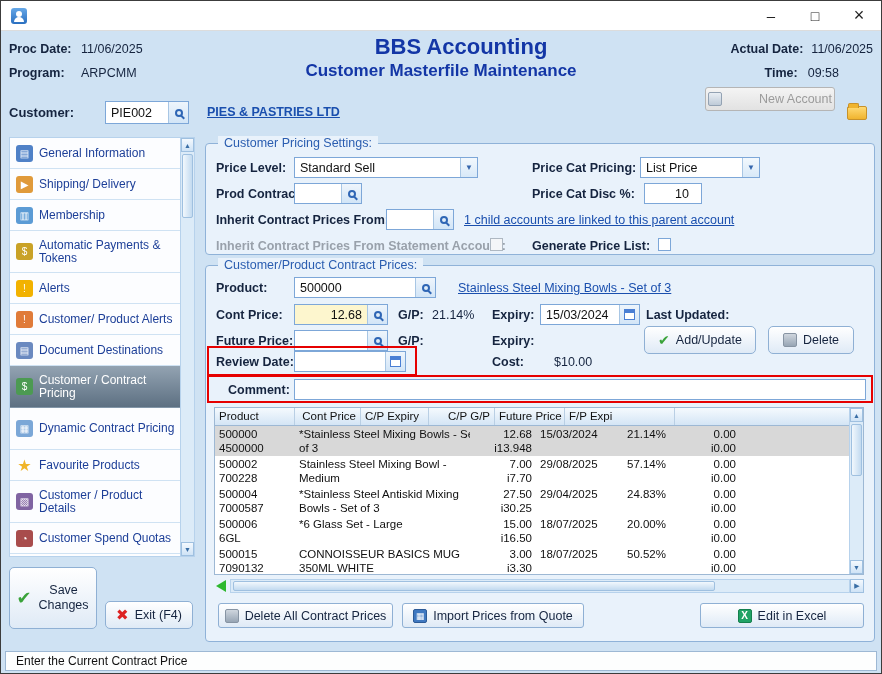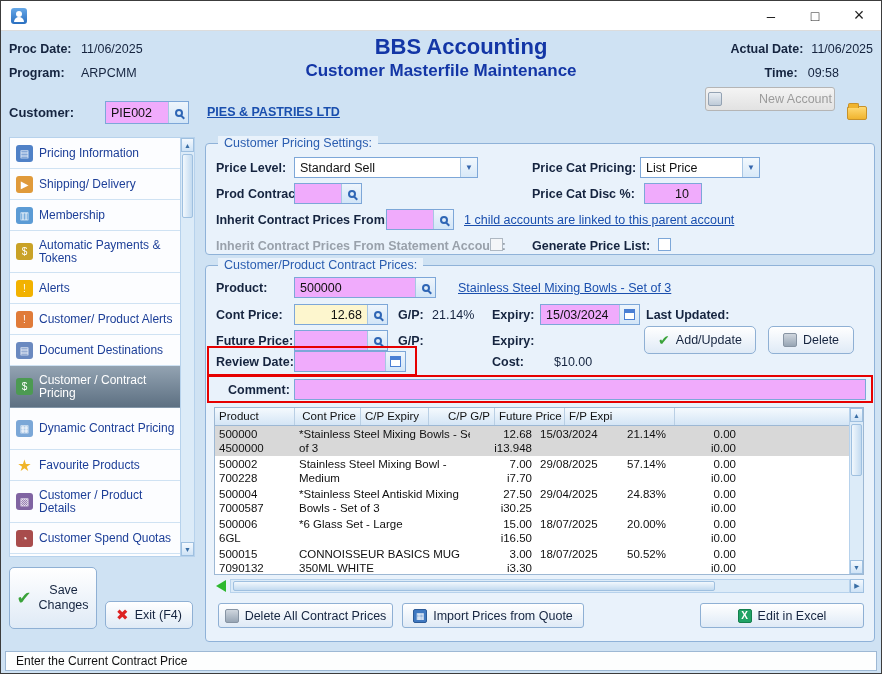--- a/index.html
+++ b/index.html
@@ -34,21 +34,21 @@
     font-size:22px; font-weight:bold; color:#1336a6;margin-left:40px; }
   .app-subtitle { position:absolute; top:60px; left:0; right:0; text-align:center;
     font-size:17px; font-weight:bold; color:#1336a6; }
   .actual-date { position:absolute; top:38px; right:8px; }
   .actual-date .lbl { margin-right:8px; }
   .time-row { position:absolute; top:62px; right:42px; }
   .time-row .lbl { margin-right:10px; }
 
   
   .customer-label { position:absolute; top:104px; left:8px; font-size:13px; }
-  .input { background:#f0abfc; border:1px solid #7da7d8; display:flex; align-items:center; overflow:hidden; }
+  .input { background:#ffffff; border:1px solid #7da7d8; display:flex; align-items:center; overflow:hidden; }
   .input .val { flex:1; padding:0 5px; font-size:12.5px; color:#111; white-space:nowrap; }
   .input .val.right { text-align:right; }
   .input.yellow { background:#fdf6ce; }
   .sq-btn { width:20px; height:100%; flex:none; background:linear-gradient(#eef5fc,#d2e5f7);
     border-left:1px solid #a8c6e4; display:flex; align-items:center; justify-content:center; }
   .mag { width:8px; height:8px; border:2px solid #2f66b5; border-radius:50%; position:relative; }
   .mag::after { content:""; position:absolute; width:5px; height:2px; background:#2f66b5;
     transform:rotate(45deg); right:-4px; bottom:-3px; }
   .cal { width:11px; height:11px; border:1px solid #4a7fd4; background:#fff; position:relative; }
   .cal::before { content:""; position:absolute; top:0; left:0; right:0; height:3px; background:#4a7fd4; }
@@ -188,21 +188,21 @@
     <span>New Account</span>
   </div>
   <div class="folder-btn">
     <span class="folder"></span>
   </div>
 
   <div class="sidebar">
     <div class="sb-list">
         <div class="sb-item">
           <span class="sb-icon" style="background: rgb(79, 129, 199);">▤</span>
-          <span class="sb-label">Pricing Information</span>
+          <span class="sb-label">General Information</span>
         </div>
         <div class="sb-item">
           <span class="sb-icon" style="background: rgb(224, 154, 58);">▶</span>
           <span class="sb-label">Shipping/ Delivery</span>
         </div>
         <div class="sb-item">
           <span class="sb-icon" style="background: rgb(91, 155, 213);">▥</span>
           <span class="sb-label">Membership</span>
         </div>
         <div class="sb-item tall">

